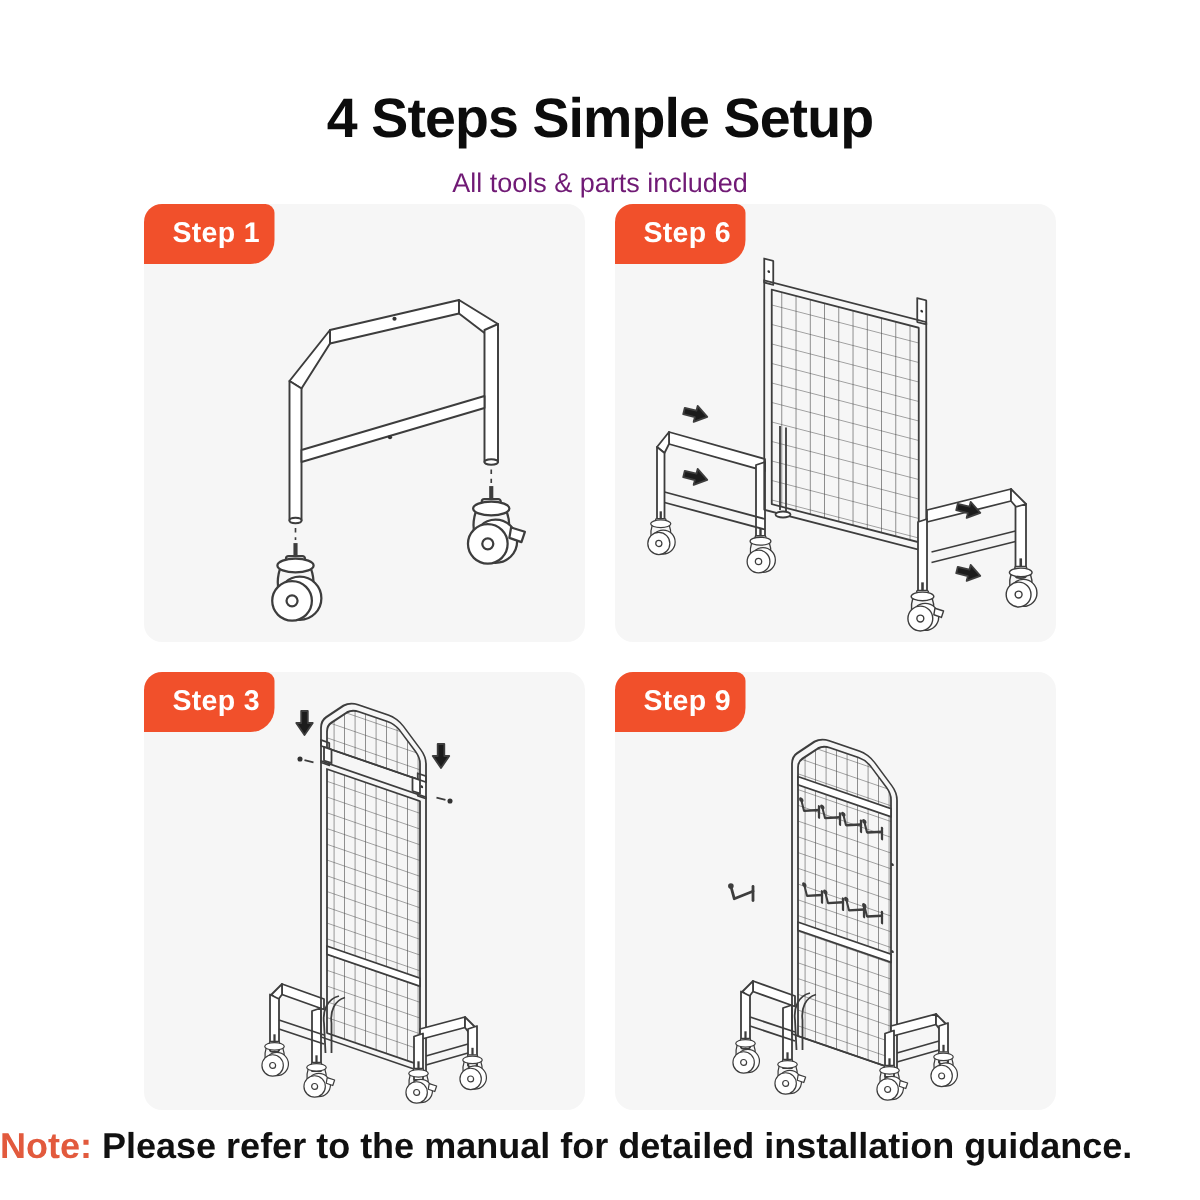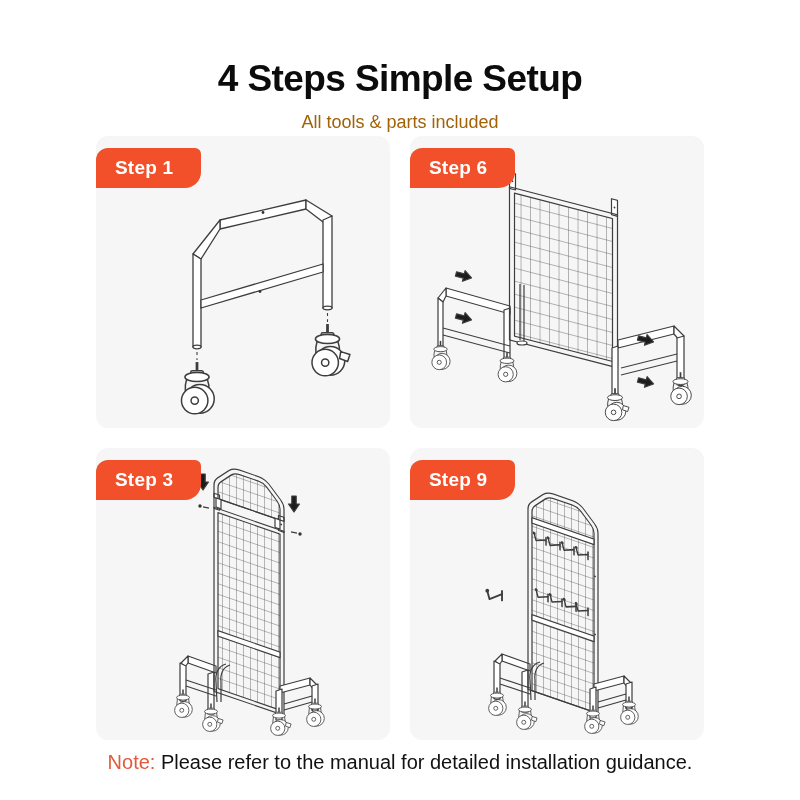--- a/index.html
+++ b/index.html
@@ -2,36 +2,36 @@
 <html><head>
 <meta charset="utf-8">
 <style>
   html,body{margin:0;padding:0;}
   body{
     width:800px;height:800px;position:relative;overflow:hidden;
     background:#ffffff;font-family:"Liberation Sans",sans-serif;color:#0d0d0d;
   }
   .header{position:absolute;top:46px;left:0;width:800px;text-align:center;}
   .title{font-size:37px;font-weight:bold;letter-spacing:-0.6px;margin:12px;color:#0c0c0c;}
-  .subtitle{font-size:18px;margin-top:9px;color:#a16207;}
+  .subtitle{font-size:18px;margin-top:9px;color:#701a75;}
   .panels{
     position:absolute;left:96px;top:136px;width:608px;height:604px;
     display:grid;grid-template-columns:294px 294px;grid-template-rows:292px 292px;gap:20px;
   }
   .panel{position:relative;background:#f6f6f6;border-radius:12px;}
   .badge{
-    position:absolute;top:12px;left:0;height:40px;display:flex;align-items:center;
-    padding:0 28px 0 19px;background:#f1502b;color:#ffffff;
+    position:absolute;top:0;left:0;height:40px;display:flex;align-items:center;
+    padding:0 10px 0 19px;background:#f1502b;color:#ffffff;
     font-size:19px;font-weight:bold;border-radius:12px 6px 16px 0;
     letter-spacing:0.2px;z-index:2;
   }
   .illus{position:absolute;left:0;top:0;width:294px;height:292px;display:block;}
   .note{
-    position:absolute;top:751px;left:0;width:800px;text-align:center;
-    font-size:20px;font-weight:normal;color:#111111;
+    position:absolute;top:751px;left:0;width:800px;
+    font-size:24px;font-weight:bold;color:#111111;
   }
   .note-label{color:#e25a3d;}
   .defs-holder{position:absolute;width:0;height:0;overflow:hidden;}
 </style>
 </head>
 <body>
 
 <svg class="defs-holder" aria-hidden="true">
   <defs>
     <pattern id="mesh-lg" width="9.5" height="13" patternUnits="userSpaceOnUse">

